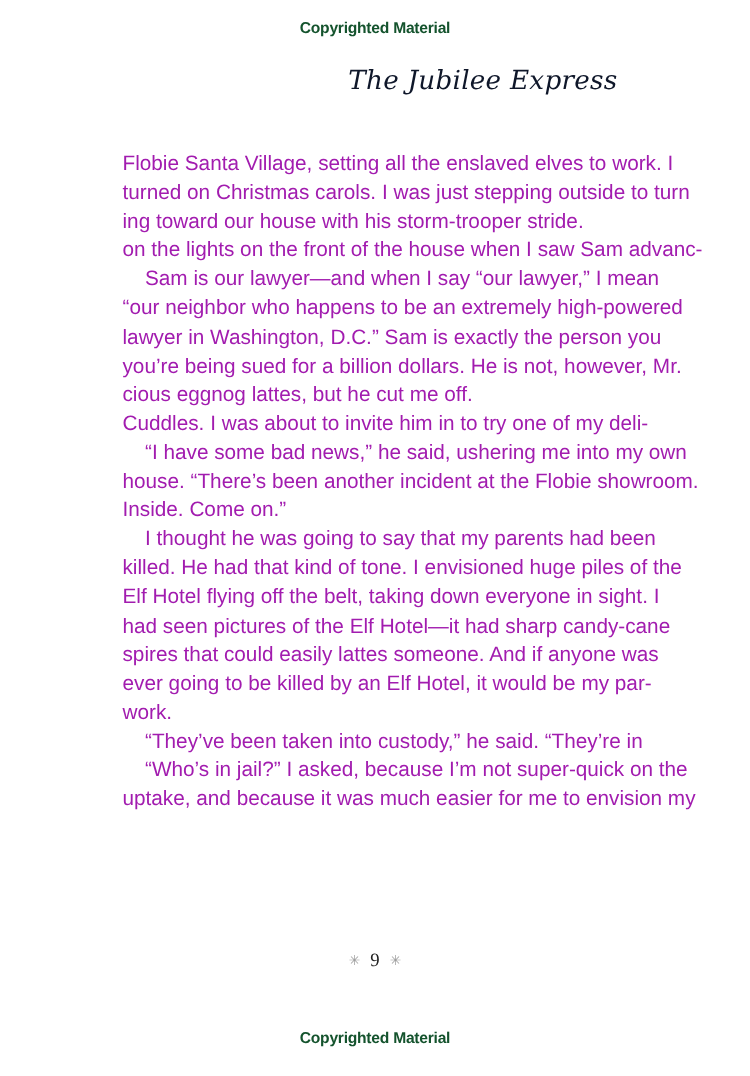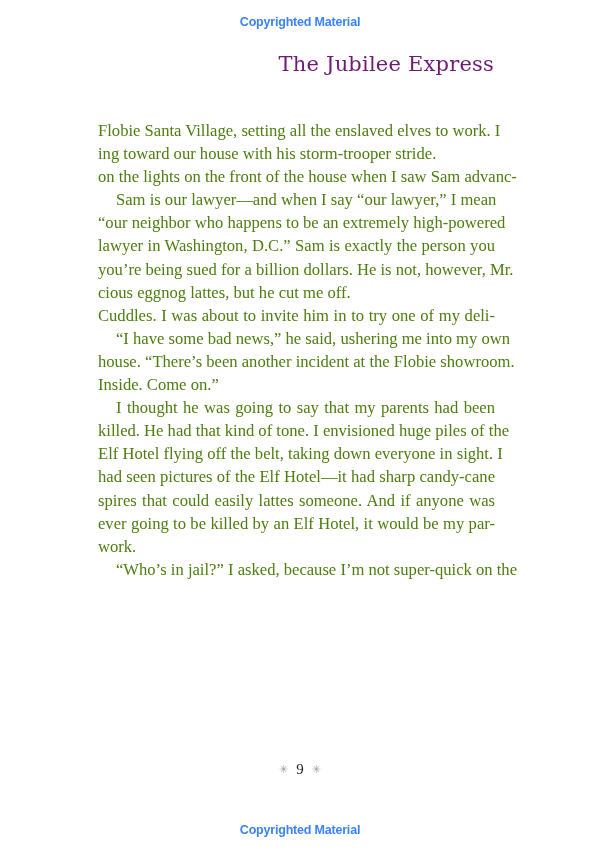--- a/index.html
+++ b/index.html
@@ -1,69 +1,72 @@
 <!DOCTYPE html>
 <html><head>
   <meta charset="utf-8">
   <style>
     html, body { margin: 0; padding: 0; background: #ffffff; }
     body { width: 600px; height: 861px; position: relative; overflow: hidden; }
     .copyright {
       position: absolute; left: 0; width: 600px; text-align: center;
       font-family: "Liberation Sans", sans-serif; font-weight: bold;
-      font-size: 12.5px; color: #3b82f6; letter-spacing: -0.2px;
+      font-size: 12.5px; color: #14532d; letter-spacing: -0.2px;
     }
     .copyright.top { top: 15px; }
     .copyright.bottom { top: 823px; }
     .running-head {
       position: absolute; top: 52px; right: 106px;
-      font-family: "DejaVu Serif", serif; 
-      font-size: 21px; color: #701a75; letter-spacing: 0.2px;
+      font-family: "DejaVu Serif", serif; font-style: italic;
+      font-size: 21px; color: #0f172a; letter-spacing: 0.2px;
     }
     .body-text {
       position: absolute; left: 98px; top: 119px; width: 397px;
-      font-family: Liberation Serif, serif; font-size: 16.6px;
-      line-height: 23.1px; color: #4d7c0f;
+      font-family: Liberation Sans, sans-serif; font-size: 16.6px;
+      line-height: 23.1px; color: #a21caf;
     }
     .line { display: block; white-space: nowrap; text-align: justify; text-align-last: justify; height: 23.1px; }
     .line.last { text-align-last: left; }
     .line.indent { padding-left: 18px; }
     .folio {
       position: absolute; top: 761px; left: 0; width: 600px; text-align: center;
       font-family: "Liberation Serif", serif; font-size: 15px; color: #222;
     }
     .folio .star { color: #9a9a9a; font-size: 11px; margin: 0 8px; position: relative; top: -1px; }
   </style>
 </head>
 <body>
 
 <div class="copyright top">Copyrighted Material</div>
 
 <div class="running-head">The Jubilee Express</div>
 
 <div class="body-text">
   <span class="line">Flobie Santa Village, setting all the enslaved elves to work. I</span>
+  <span class="line">turned on Christmas carols. I was just stepping outside to turn</span>
   <span class="line last">ing toward our house with his storm-trooper stride.</span>
   <span class="line">on the lights on the front of the house when I saw Sam advanc-</span>
   <span class="line indent">Sam is our lawyer—and when I say “our lawyer,” I mean</span>
   <span class="line">“our neighbor who happens to be an extremely high-powered</span>
   <span class="line">lawyer in Washington, D.C.” Sam is exactly the person you</span>
   <span class="line">you’re being sued for a billion dollars. He is not, however, Mr.</span>
   <span class="line last">cious eggnog lattes, but he cut me off.</span>
   <span class="line">Cuddles. I was about to invite him in to try one of my deli-</span>
   <span class="line indent">“I have some bad news,” he said, ushering me into my own</span>
   <span class="line">house. “There’s been another incident at the Flobie showroom.</span>
   <span class="line last">Inside. Come on.”</span>
   <span class="line indent">I thought he was going to say that my parents had been</span>
   <span class="line">killed. He had that kind of tone. I envisioned huge piles of the</span>
   <span class="line">Elf Hotel flying off the belt, taking down everyone in sight. I</span>
   <span class="line">had seen pictures of the Elf Hotel—it had sharp candy-cane</span>
   <span class="line">spires that could easily lattes someone. And if anyone was</span>
   <span class="line">ever going to be killed by an Elf Hotel, it would be my par-</span>
   <span class="line last">work.</span>
+  <span class="line indent">“They’ve been taken into custody,” he said. “They’re in</span>
   <span class="line indent">“Who’s in jail?” I asked, because I’m not super-quick on the</span>
+  <span class="line">uptake, and because it was much easier for me to envision my</span>
 </div>
 
 <div class="folio">
   <span class="star">✳</span><span>9</span><span class="star">✳</span>
 </div>
 
 <div class="copyright bottom">Copyrighted Material</div>
 
 </body></html>

